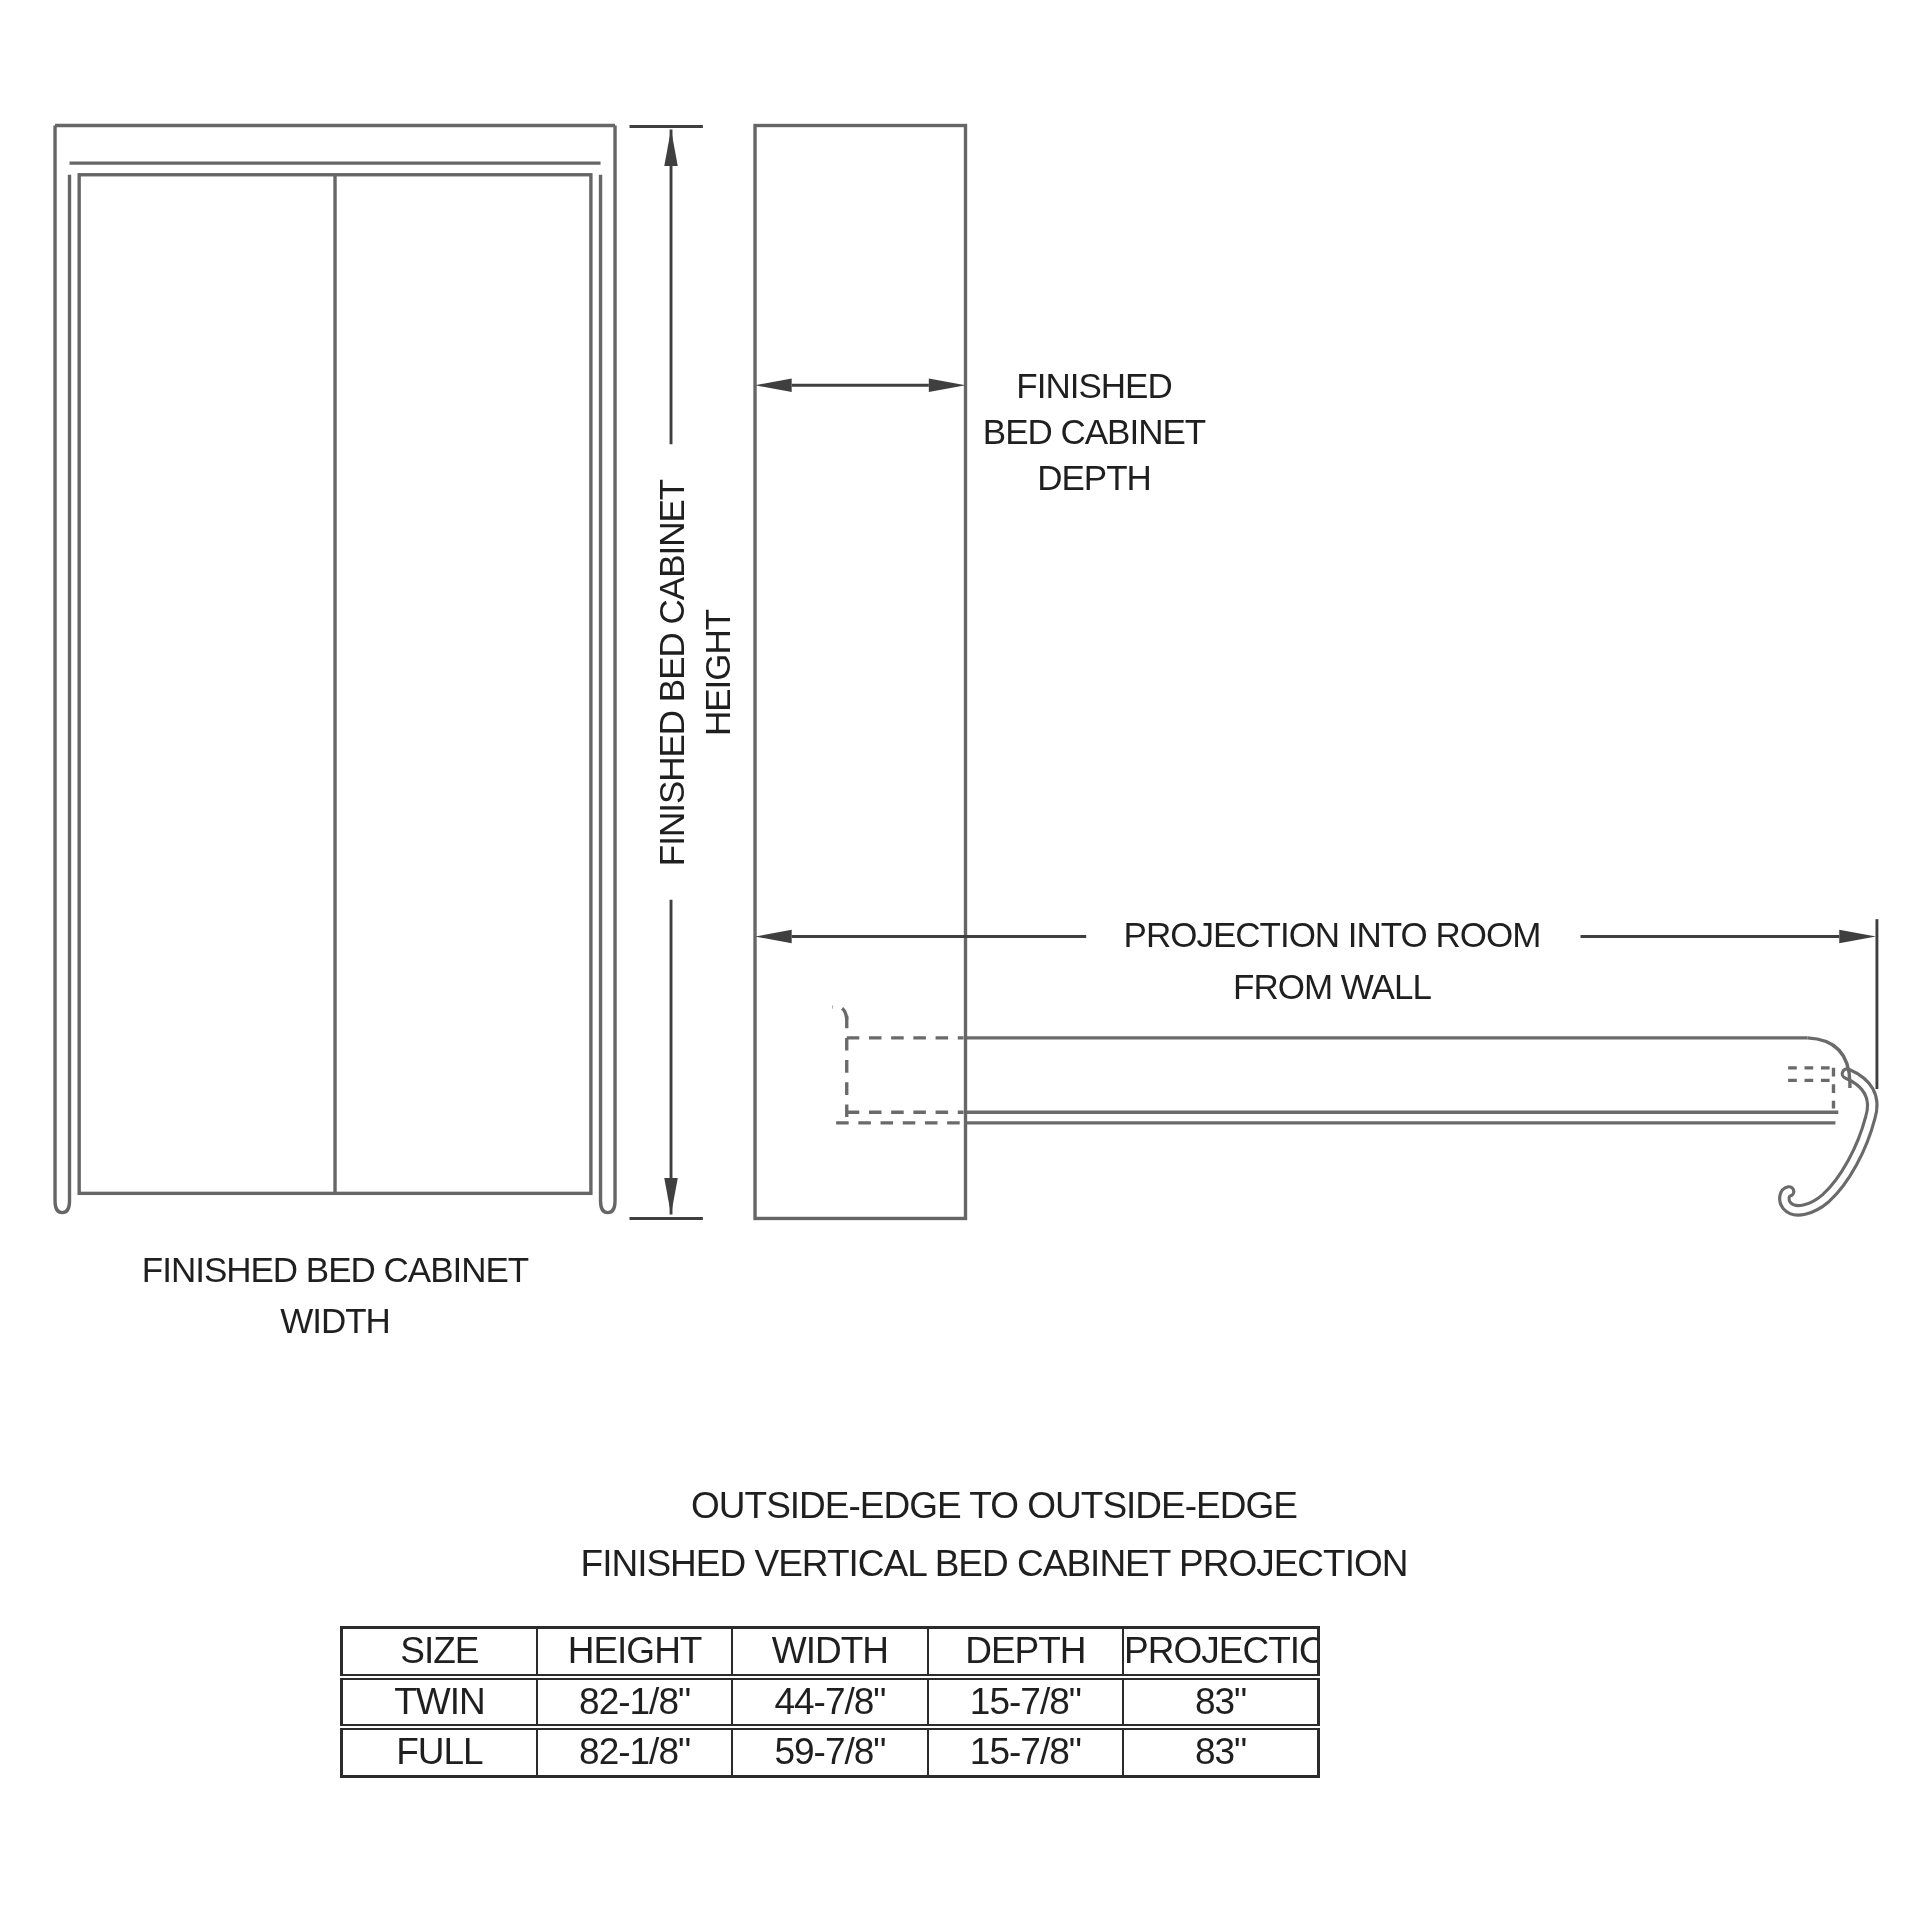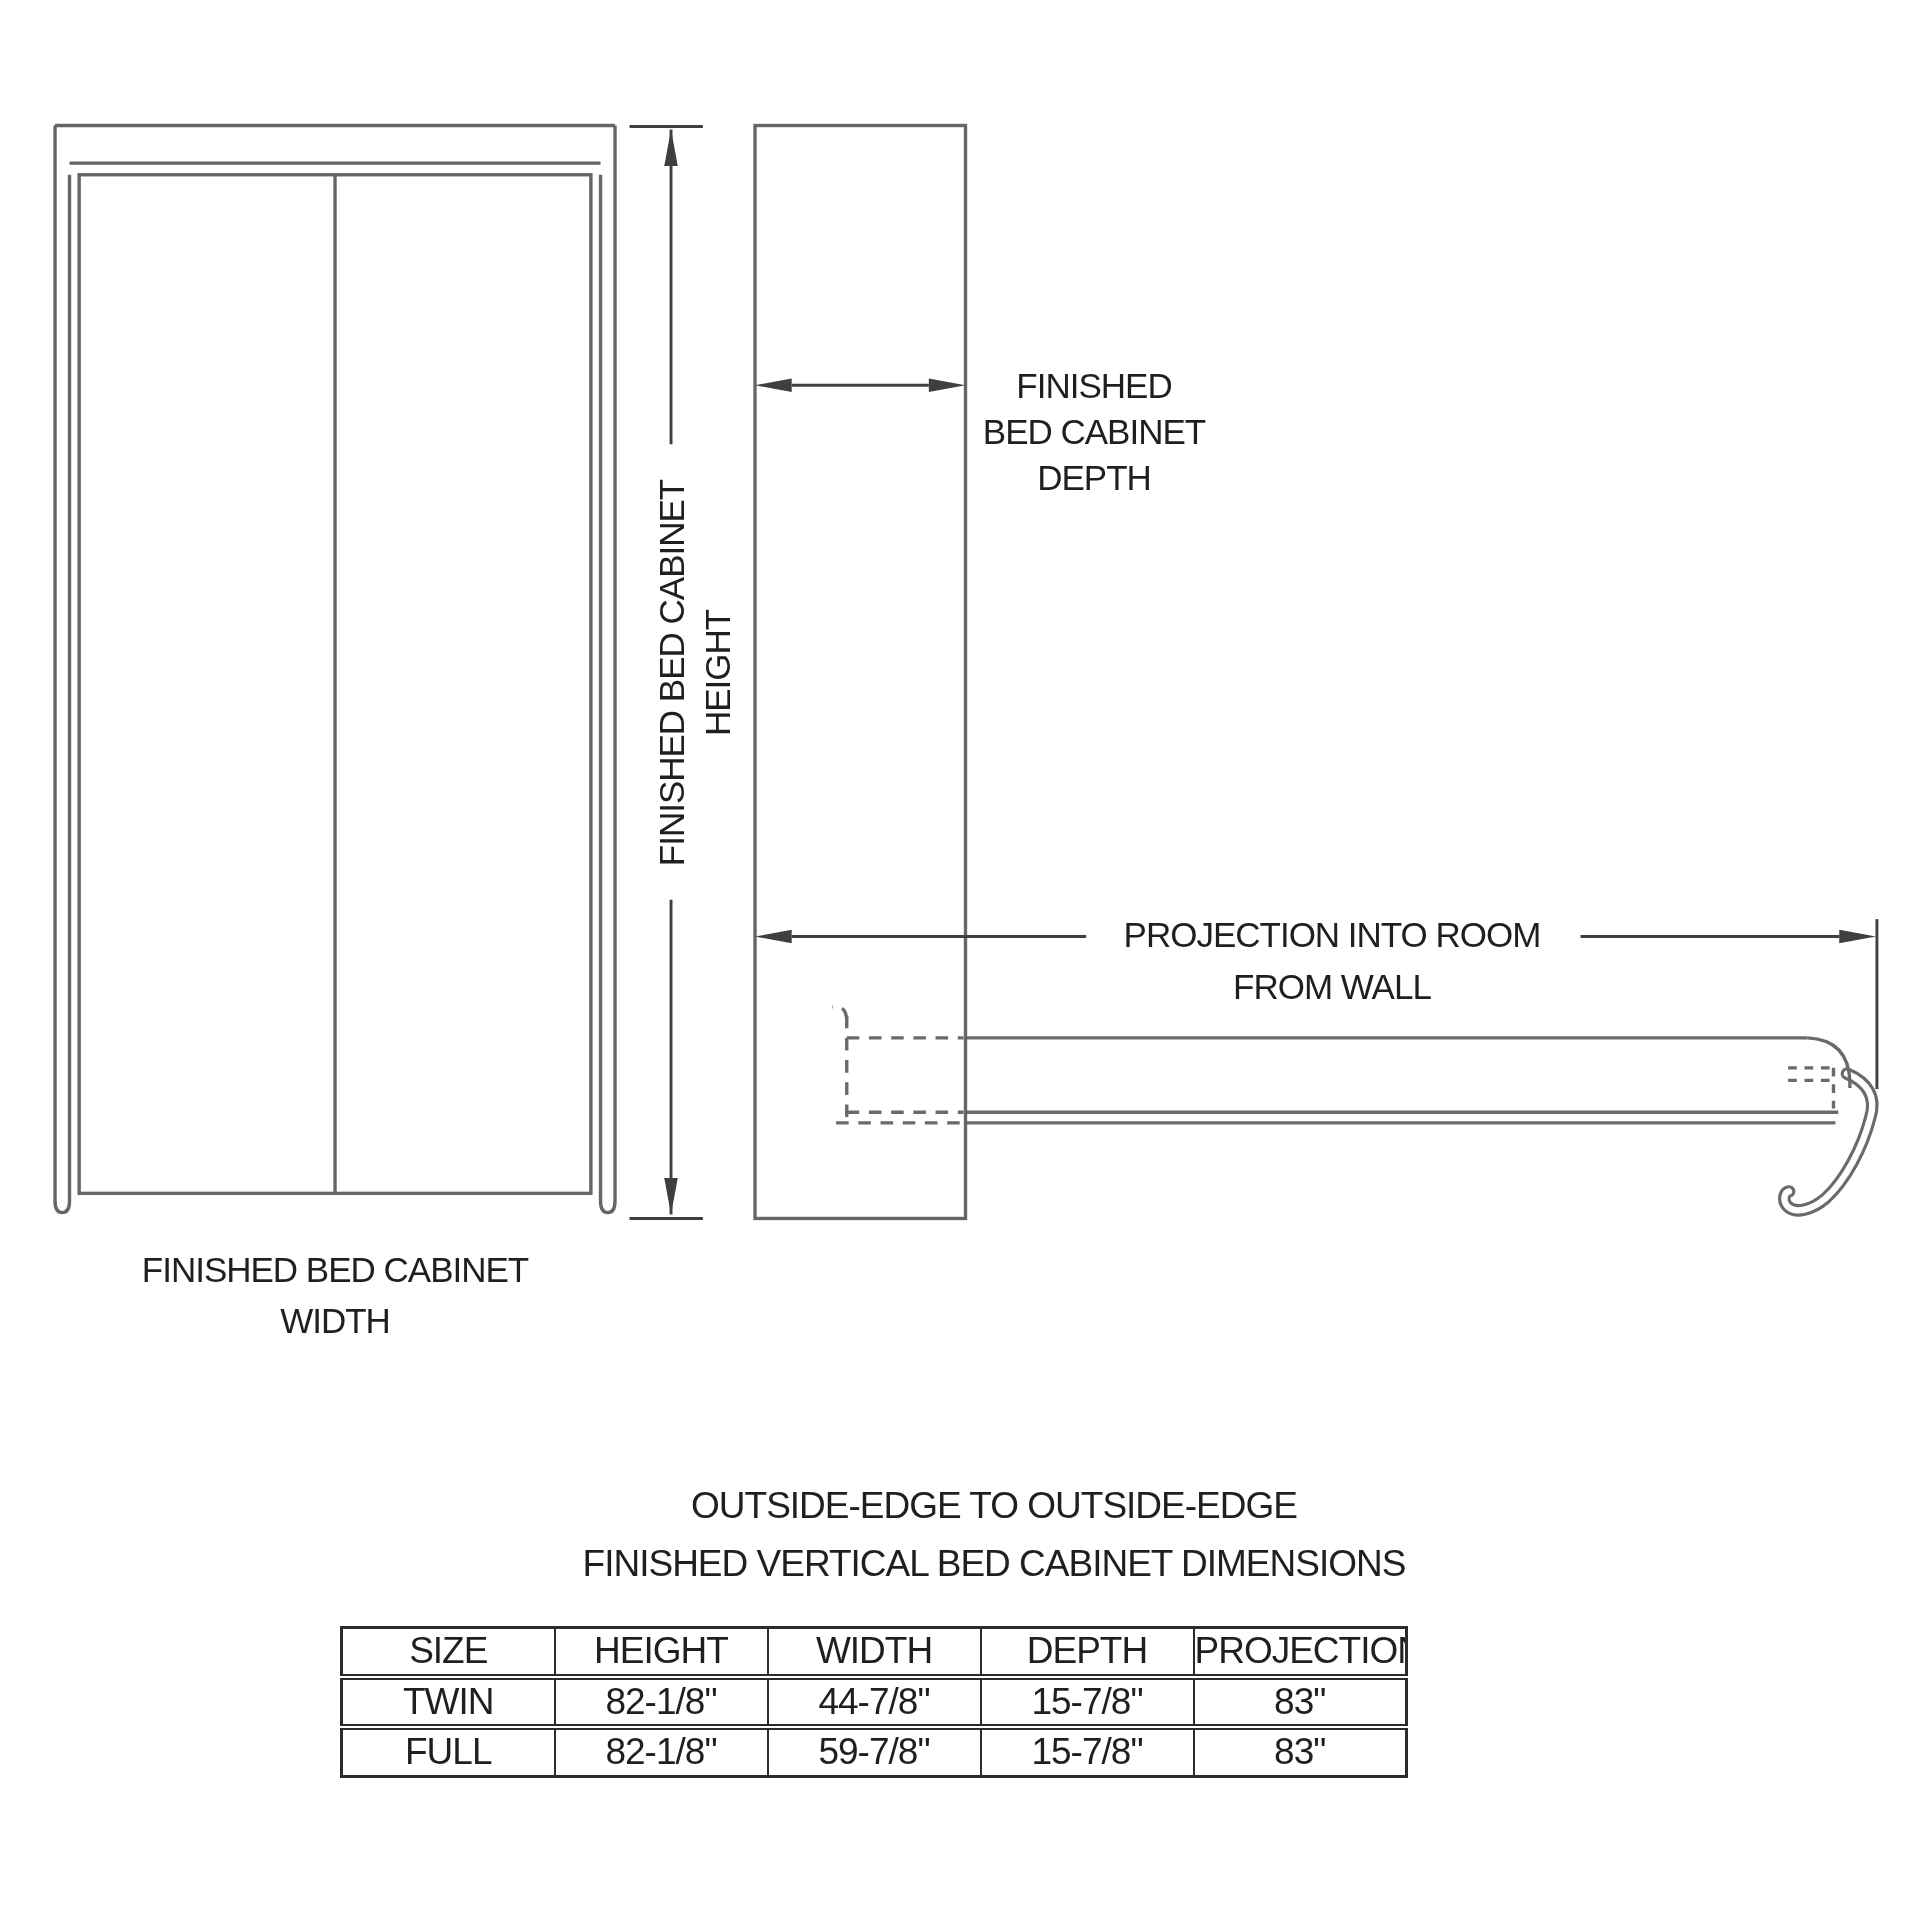--- a/index.html
+++ b/index.html
@@ -7,21 +7,21 @@
         font-family:"Liberation Sans","DejaVu Sans",sans-serif;color:#1f1f1f;}
   svg{position:absolute;left:0;top:0;}
   .lbl{position:absolute;transform:translate(-50%,-50%);text-align:center;white-space:nowrap;
        font-size:35px;letter-spacing:-1px;color:#1f1f1f;}
   .lbl-depth{line-height:46px;}
   .lbl-projection{line-height:52px;}
   .lbl-width{line-height:51px;}
   .lbl-height{transform:translate(-50%,-50%) rotate(-90deg);line-height:46px;}
   .title{position:absolute;left:985px;top:1535px;transform:translate(-50%,-50%);
          text-align:center;white-space:nowrap;font-size:37px;line-height:58px;letter-spacing:-1px;margin-left:9px;}
-  .dim-table{position:absolute;left:340px;top:1626px;width:1068px;border-collapse:collapse;
+  .dim-table{position:absolute;left:340px;top:1626px;width:980px;border-collapse:collapse;
              table-layout:fixed;font-size:37px;letter-spacing:-1px;text-align:center;}
   .dim-table td,.dim-table th{border-left:2.9px solid #2b2b2b;border-right:2.9px solid #2b2b2b;
              font-weight:normal;padding:0;vertical-align:middle;overflow:hidden;}
   .dim-table tr{height:50px;}
   .dim-table tr.hdr{height:49px;}
   .dim-table{border:3.9px solid #2b2b2b;}
   .dim-table tr.sep td, .dim-table tr.sep th{border-top:6.8px double #2b2b2b;margin-top:8px;}
 </style>
 </head>
 <body>
@@ -111,21 +111,21 @@
     <div>FROM WALL</div>
   </div>
 
   <div class="lbl lbl-width" style="left:335px;top:1295px;">
     <div>FINISHED BED CABINET</div>
     <div>WIDTH</div>
   </div>
 
   <div class="title">
     <div>OUTSIDE-EDGE TO OUTSIDE-EDGE</div>
-    <div>FINISHED VERTICAL BED CABINET DIMENSIONS</div>
+    <div>FINISHED VERTICAL BED CABINET PROJECTION</div>
   </div>
 
   <table class="dim-table">
     <tbody>
         <tr class="hdr">
       <th>SIZE</th>
       <th>HEIGHT</th>
       <th>WIDTH</th>
       <th>DEPTH</th>
       <th>PROJECTION</th>

